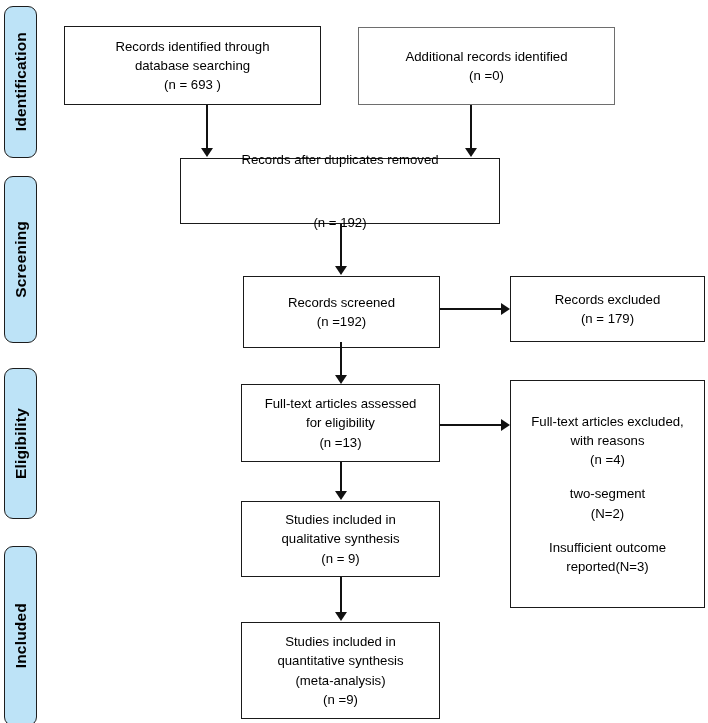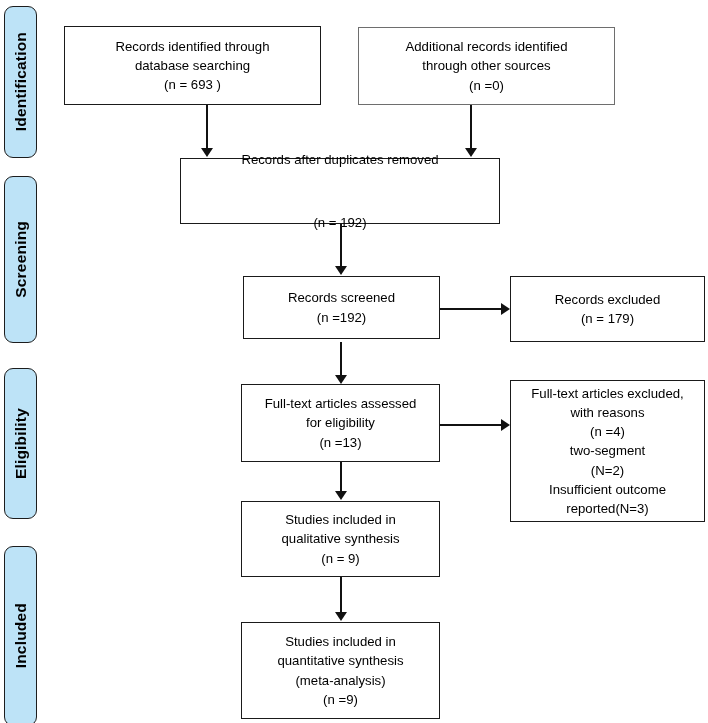--- a/index.html
+++ b/index.html
@@ -106,39 +106,38 @@
   </div>
 
   <div class="flow-box" style="left:64px; top:26px; width:257px; height:79px;">
     <span class="line">Records identified through</span>
     <span class="line">database searching</span>
     <span class="line">(n = 693 )</span>
   </div>
 
   <div class="flow-box gray-border" style="left:358px; top:27px; width:257px; height:78px;">
     <span class="line">Additional records identified</span>
-    <span class="line">through other sources</span>
     <span class="line">(n =0)</span>
   </div>
 
   <div class="conn-v" style="left:206px; top:105px; height:44px;"></div>
   <div class="arrow-down" style="left:201px; top:148px;"></div>
 
   <div class="conn-v" style="left:470px; top:105px; height:44px;"></div>
   <div class="arrow-down" style="left:465px; top:148px;"></div>
 
   <div class="flow-box" style="left:180px; top:158px; width:320px; height:66px;gap:44px;">
     <span class="line">Records after duplicates removed</span>
     <span class="line">(n = 192)</span>
   </div>
 
   <div class="conn-v" style="left:340px; top:224px; height:43px;"></div>
   <div class="arrow-down" style="left:335px; top:266px;"></div>
 
-  <div class="flow-box" style="left:243px; top:276px; width:197px; height:63px;text-align:right;">
+  <div class="flow-box" style="left:243px; top:276px; width:197px; height:72px;text-align:right;">
     <span class="line">Records screened</span>
     <span class="line">(n =192)</span>
   </div>
 
   <div class="flow-box" style="left:510px; top:276px; width:195px; height:66px;">
     <span class="line">Records excluded</span>
     <span class="line">(n = 179)</span>
   </div>
 
   <div class="conn-h" style="left:440px; top:308px; width:62px;"></div>
@@ -146,21 +145,21 @@
 
   <div class="conn-v" style="left:340px; top:342px; height:34px;"></div>
   <div class="arrow-down" style="left:335px; top:375px;"></div>
 
   <div class="flow-box" style="left:241px; top:384px; width:199px; height:78px;">
     <span class="line">Full-text articles assessed</span>
     <span class="line">for eligibility</span>
     <span class="line">(n =13)</span>
   </div>
 
-  <div class="flow-box" style="left:510px; top:380px; width:195px; height:142px;">
+  <div class="flow-box" style="left:510px; top:380px; width:195px; height:228px;">
     <span class="line">Full-text articles excluded,</span>
     <span class="line">with reasons</span>
     <span class="line">(n =4)</span>
     <span class="spacer"></span>
     <span class="line">two-segment</span>
     <span class="line">(N=2)</span>
     <span class="spacer"></span>
     <span class="line">Insufficient outcome</span>
     <span class="line">reported(N=3)</span>
   </div>

